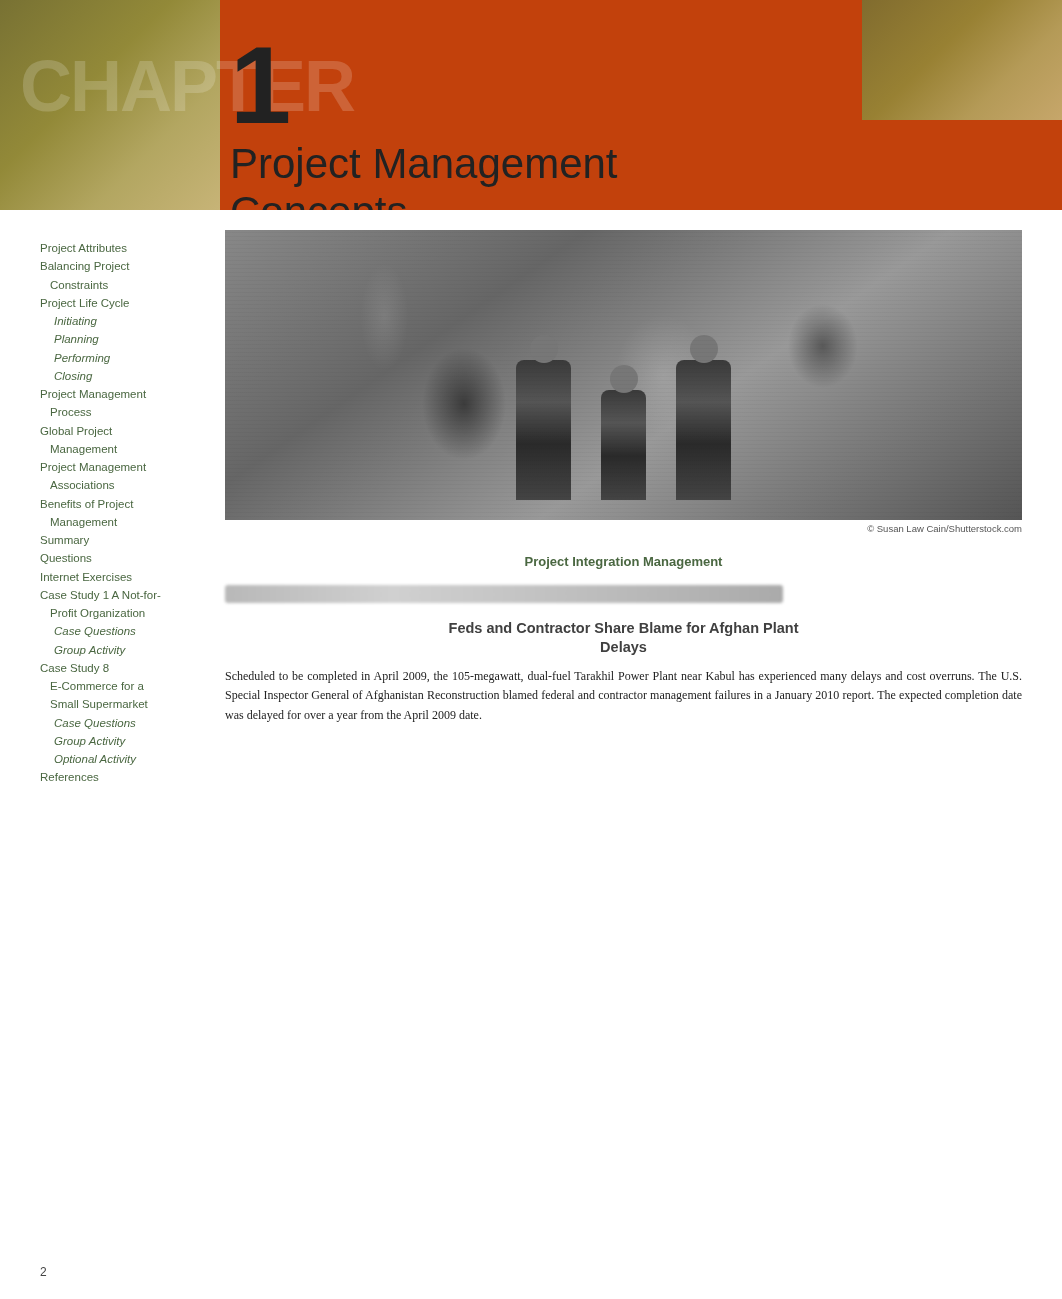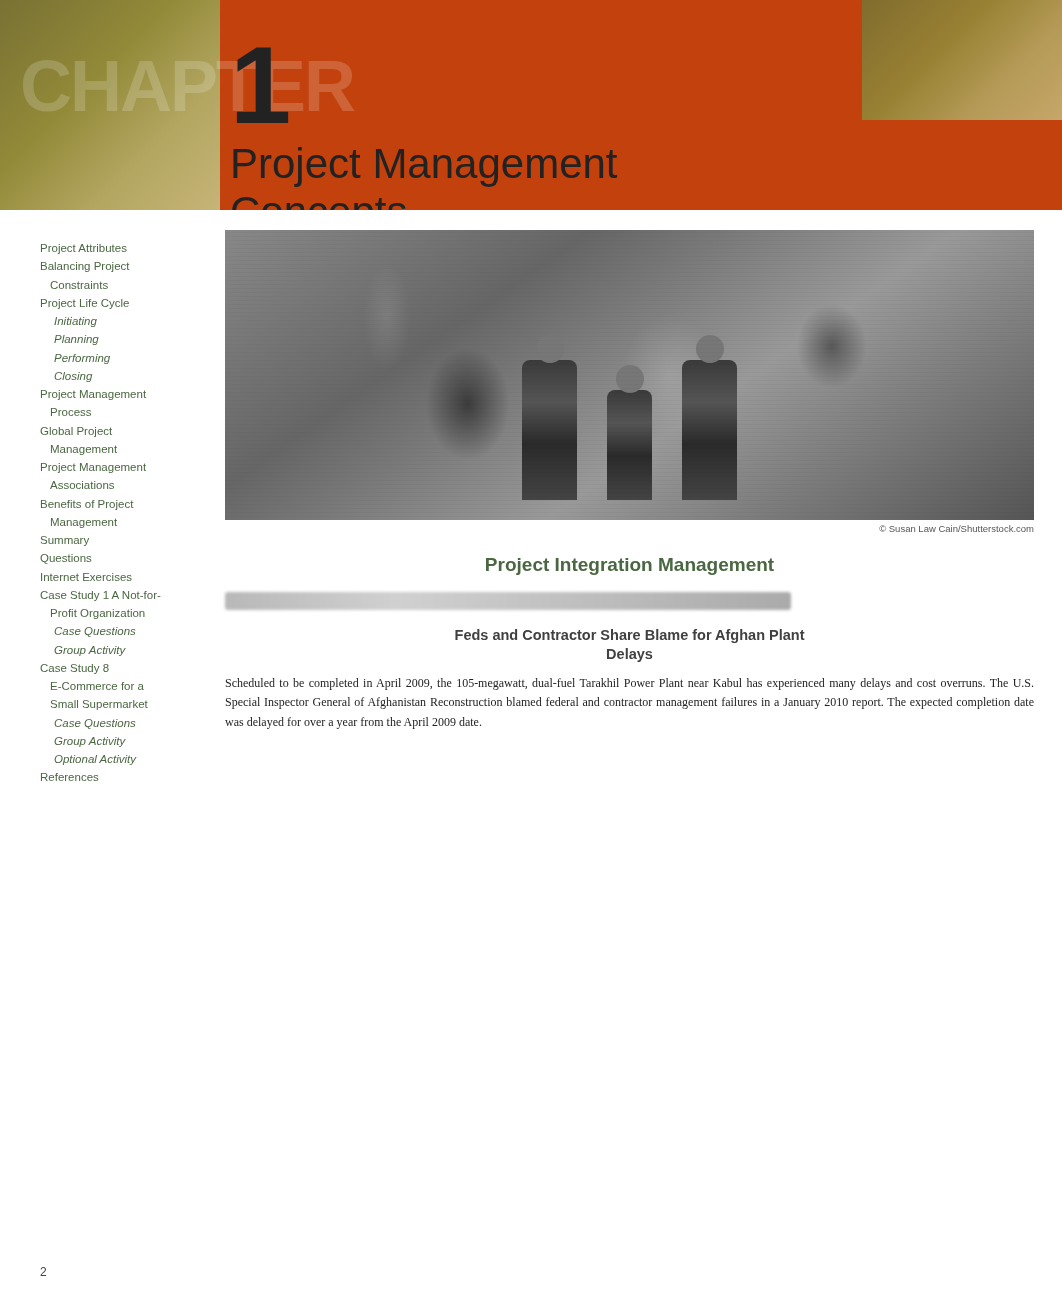--- a/index.html
+++ b/index.html
@@ -72,21 +72,21 @@
       font-size: 42px;
       font-weight: 300;
       color: #222;
       font-family: Arial, sans-serif;
       line-height: 1.15;
     }
 
     
     .main-content {
       display: flex;
-      padding: 20px 28px 40px 40px;
+      padding: 20px 40px 40px 40px;
       gap: 0;
     }
 
     
     .sidebar {
       width: 175px;
       min-width: 175px;
       padding-right: 20px;
       padding-top: 10px;
     }
@@ -205,21 +205,21 @@
       margin-bottom: 14px;
       font-family: Arial, sans-serif;
     }
 
     .intro-text em {
       font-style: italic;
     }
 
     .integration-heading {
       text-align: center;
-      font-size: 19px;
+      font-size: 13px;
       font-weight: bold;
       color: #4a6741;
       margin-bottom: 16px;
       font-family: Arial, sans-serif;
     }
 
     
     .redacted-bar {
       width: 70%;
       height: 18px;

